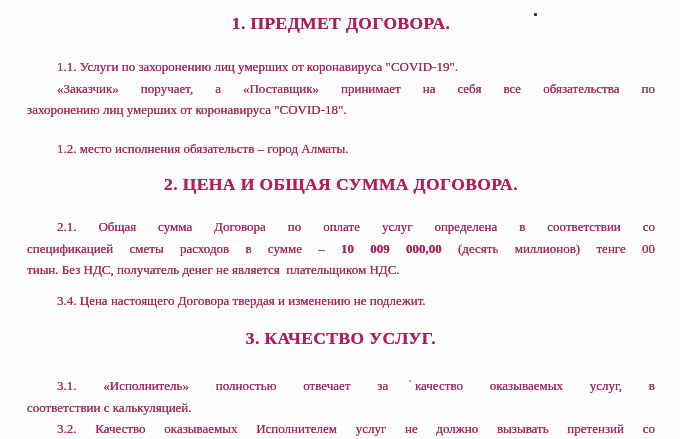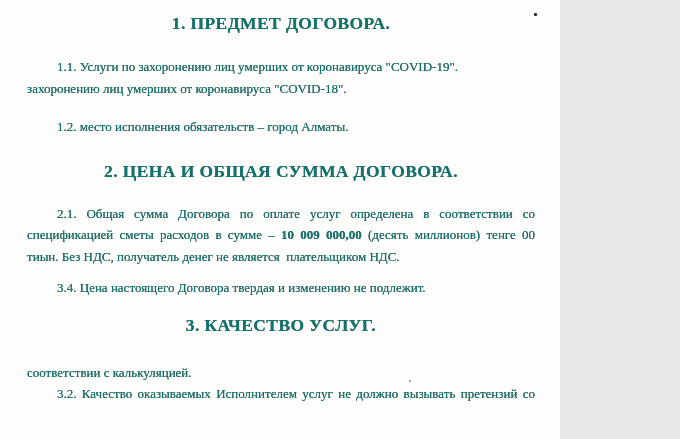--- a/index.html
+++ b/index.html
@@ -2,28 +2,28 @@
 <html><head>
 <meta charset="utf-8">
 <style>
   html, body {
     margin: 0;
     padding: 0;
     background: #e8e8e8;
   }
   .page {
     position: relative;
-    width: 560px;
+    width: 680px;
     height: 439px;
     background: #fdfdfc;
     overflow: hidden;
     box-sizing: border-box;
     padding: 12px 25px 0 27px;
     font-family: "Liberation Serif", "DejaVu Serif", serif;
-    color: #0f766e;
+    color: #be185d;
     text-shadow: 0 0 0.6px rgba(32, 32, 46, 0.75);
   }
   .hd {
     font-size: 17.5px;
     line-height: 22px;
     font-weight: bold;
     text-align: center;
     letter-spacing: 0.4px;
     margin: 0;
   }
@@ -34,52 +34,54 @@
     white-space: normal;
   }
   .ind { text-indent: 30px; }
   .just {
     text-align: justify;
     text-align-last: justify;
   }
   
   #h1 { margin-bottom: 22px; }
   #l-12 { margin-top: 17px; }
-  #h2 { margin-top: 22px; margin-bottom: 21px; }
+  #h2 { margin-top: 14px; margin-bottom: 21px; }
   #l-22 { margin-top: 9.5px; }
   #h3 { margin-top: 15.5px; margin-bottom: 26px; }
   .speck {
     position: absolute;
     background: #2b2b35;
     border-radius: 1px;
   }
   #speck-top { left: 534px; top: 13px; width: 3px; height: 3px; }
   #speck-mid { left: 409px; top: 380px; width: 2px; height: 2px; opacity: 0.55; }
   .amount { font-weight: bold; }
 </style>
 </head>
 <body>
 
 <div class="page">
 
   <h2 class="hd" id="h1">1. ПРЕДМЕТ ДОГОВОРА.</h2>
 
   <div class="ln ind">1.1. Услуги по захоронению лиц умерших от коронавируса "COVID-19".</div>
+  <div class="ln ind just">«Заказчик» поручает, а «Поставщик» принимает на себя все обязательства по</div>
   <div class="ln">захоронению лиц умерших от коронавируса "COVID-18".</div>
 
   <div class="ln ind" id="l-12">1.2. место исполнения обязательств – город Алматы.</div>
 
   <h2 class="hd" id="h2">2. ЦЕНА И ОБЩАЯ СУММА ДОГОВОРА.</h2>
 
   <div class="ln ind just">2.1. Общая сумма Договора по оплате услуг определена в соответствии со</div>
   <div class="ln just"><span>спецификацией сметы расходов в сумме – </span><span class="amount">10 009 000,00</span><span> (десять миллионов) тенге 00</span></div>
   <div class="ln">тиын. Без НДС, получатель денег не является &nbsp;плательщиком НДС.</div>
 
   <div class="ln ind" id="l-22">3.4. Цена настоящего Договора твердая и изменению не подлежит.</div>
 
   <h2 class="hd" id="h3">3. КАЧЕСТВО УСЛУГ.</h2>
 
+  <div class="ln ind just">3.1. «Исполнитель» полностью отвечает за качество оказываемых услуг, в</div>
   <div class="ln">соответствии с калькуляцией.</div>
   <div class="ln ind just">3.2. Качество оказываемых Исполнителем услуг не должно вызывать претензий со</div>
 
   <div class="speck" id="speck-top"></div>
   <div class="speck" id="speck-mid"></div>
 </div>
 
 </body></html>

